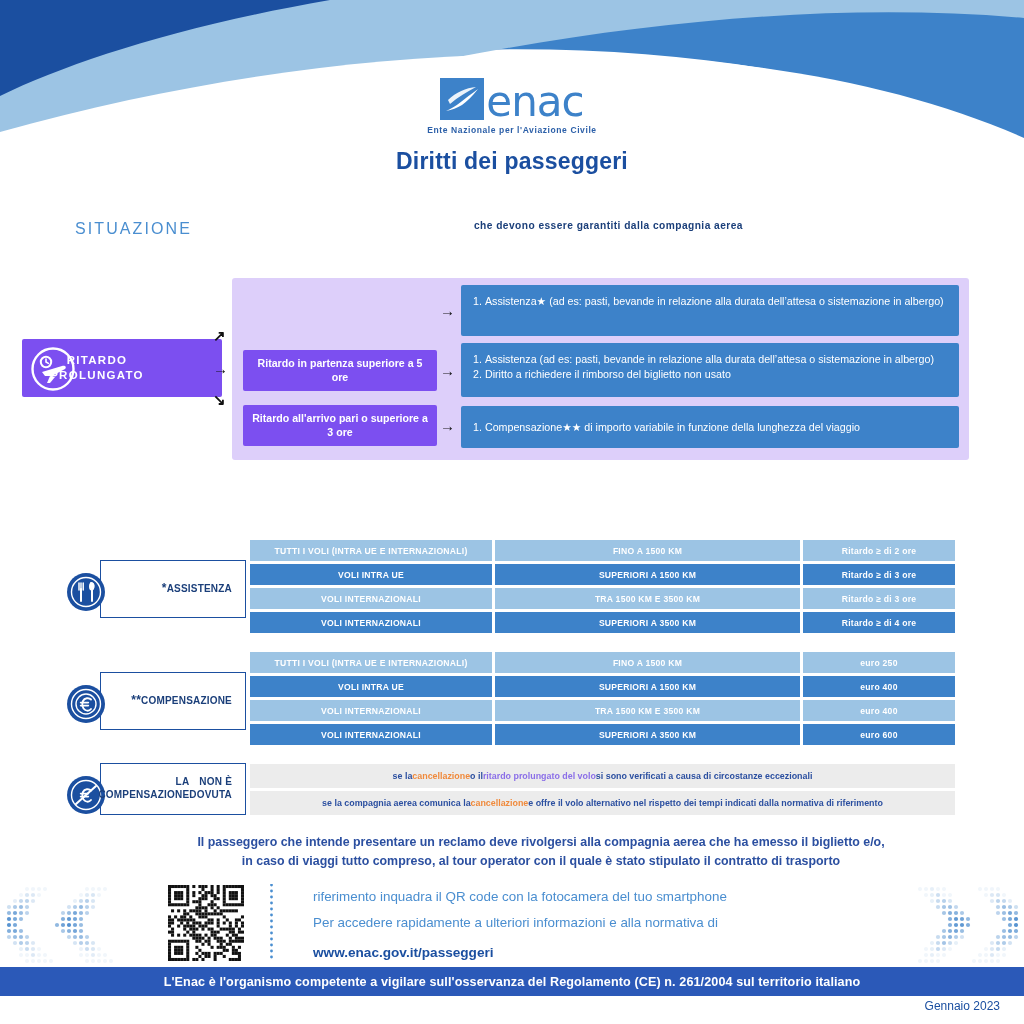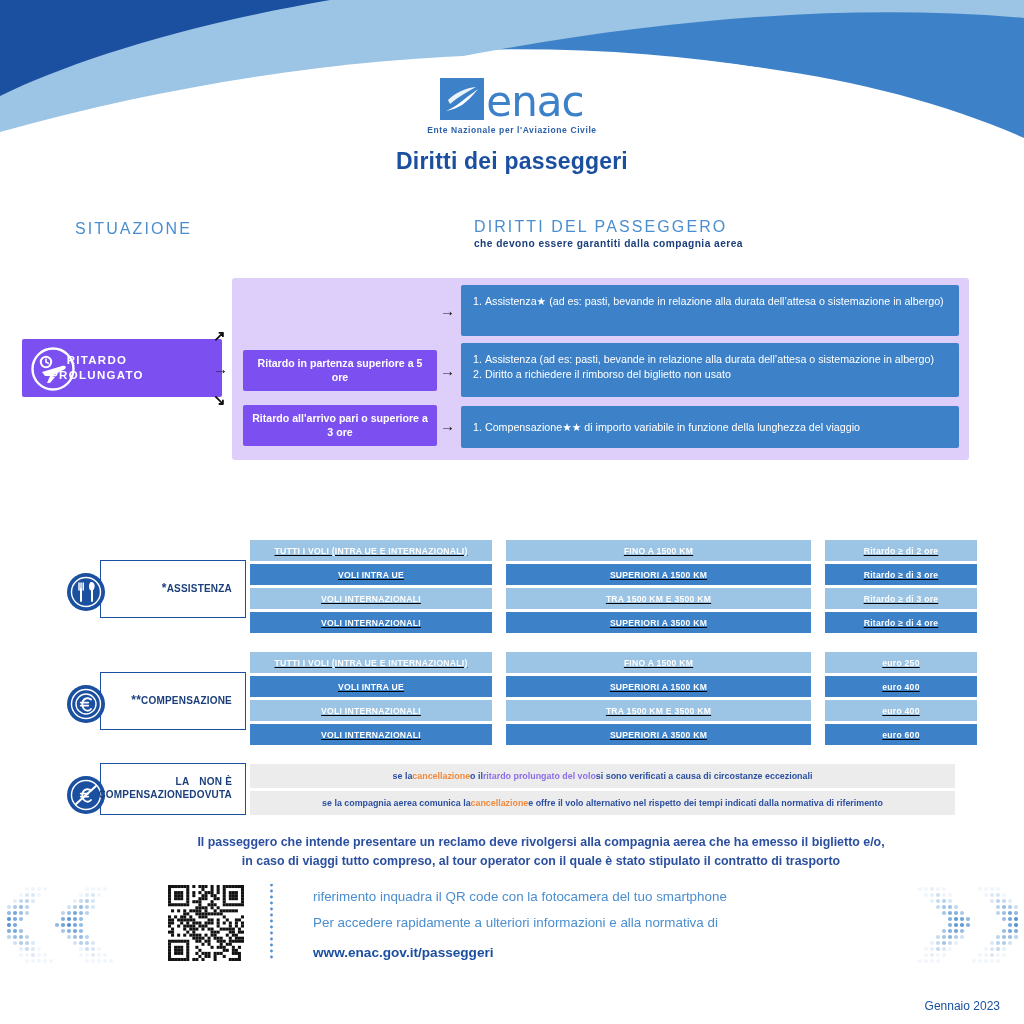--- a/index.html
+++ b/index.html
@@ -56,21 +56,21 @@
   #right-2{left:461px;top:343px;width:498px;height:54px;}
   #right-3{left:461px;top:406px;width:498px;height:42px;display:flex;align-items:center;}
   .ritem{display:flex;font-size:10.7px;line-height:14px;font-weight:500;}
   .ritem .num{flex:0 0 auto;margin-right:3px;}
   .ritem + .ritem{margin-top:1px;}
 
   .arrow{position:absolute;color:#111;font-size:15px;font-weight:bold;line-height:1;}
 
   
   .tbl-wrap{position:absolute;display:flex;flex-direction:column;gap:3px;}
-  .trow{display:flex;gap:14px;text-decoration:underline;}
+  .trow{display:flex;gap:3px;}
   .cell{color:#fff;font-size:8.6px;font-weight:bold;letter-spacing:.25px;
         display:flex;align-items:center;justify-content:center;height:21px;text-align:center;box-sizing:border-box;}
   .cell.c1{width:242px;}
   .cell.c2{width:305px;}
   .cell.c3{width:152px;}
   .light{background:#9cc4e4;}
   .dark{background:#3d82c9;}
 
   #tbl-assistenza{left:250px;top:540px;}
   #tbl-compensazione{left:250px;top:652px;}
@@ -147,21 +147,20 @@
   <div class="colhead" id="head-situazione">
     <div class="bar"></div>
     <div>
       <div class="t1">SITUAZIONE</div>
     </div>
   </div>
 
   <div class="colhead" id="head-diritti">
     <div class="bar"></div>
     <div>
-      <div class="t1">DIRITTI DEL PASSEGGERO</div>
       <div class="t2">che devono essere garantiti dalla compagnia aerea</div>
     </div>
   </div>
 
   <div class="flow-panel"></div>
 
   <div class="flow-left">
     <div class="lbl">
       <span>RITARDO</span><br>
       <span>PROLUNGATO</span>
@@ -897,15 +896,18 @@
         <circle cx="39.0" cy="81.0" r="2.1" fill="#3d82c9" opacity="0.07"></circle>
         <circle cx="45.0" cy="81.0" r="2.1" fill="#3d82c9" opacity="0.07"></circle>
         <circle cx="81.0" cy="81.0" r="2.1" fill="#3d82c9" opacity="0.07"></circle>
         <circle cx="87.0" cy="81.0" r="2.1" fill="#3d82c9" opacity="0.07"></circle>
         <circle cx="93.0" cy="81.0" r="2.1" fill="#3d82c9" opacity="0.07"></circle>
         <circle cx="99.0" cy="81.0" r="2.1" fill="#3d82c9" opacity="0.07"></circle>
         <circle cx="105.0" cy="81.0" r="2.1" fill="#3d82c9" opacity="0.07"></circle>
       </svg>
   </span>
 
+  <div class="footer-bar">
+    <span class="ft">L'Enac è l'organismo competente a vigilare sull'osservanza del Regolamento (CE) n. 261/2004 sul territorio italiano</span>
+  </div>
   <div class="footer-date">Gennaio 2023</div>
 
 </div>
 
 </body></html>

